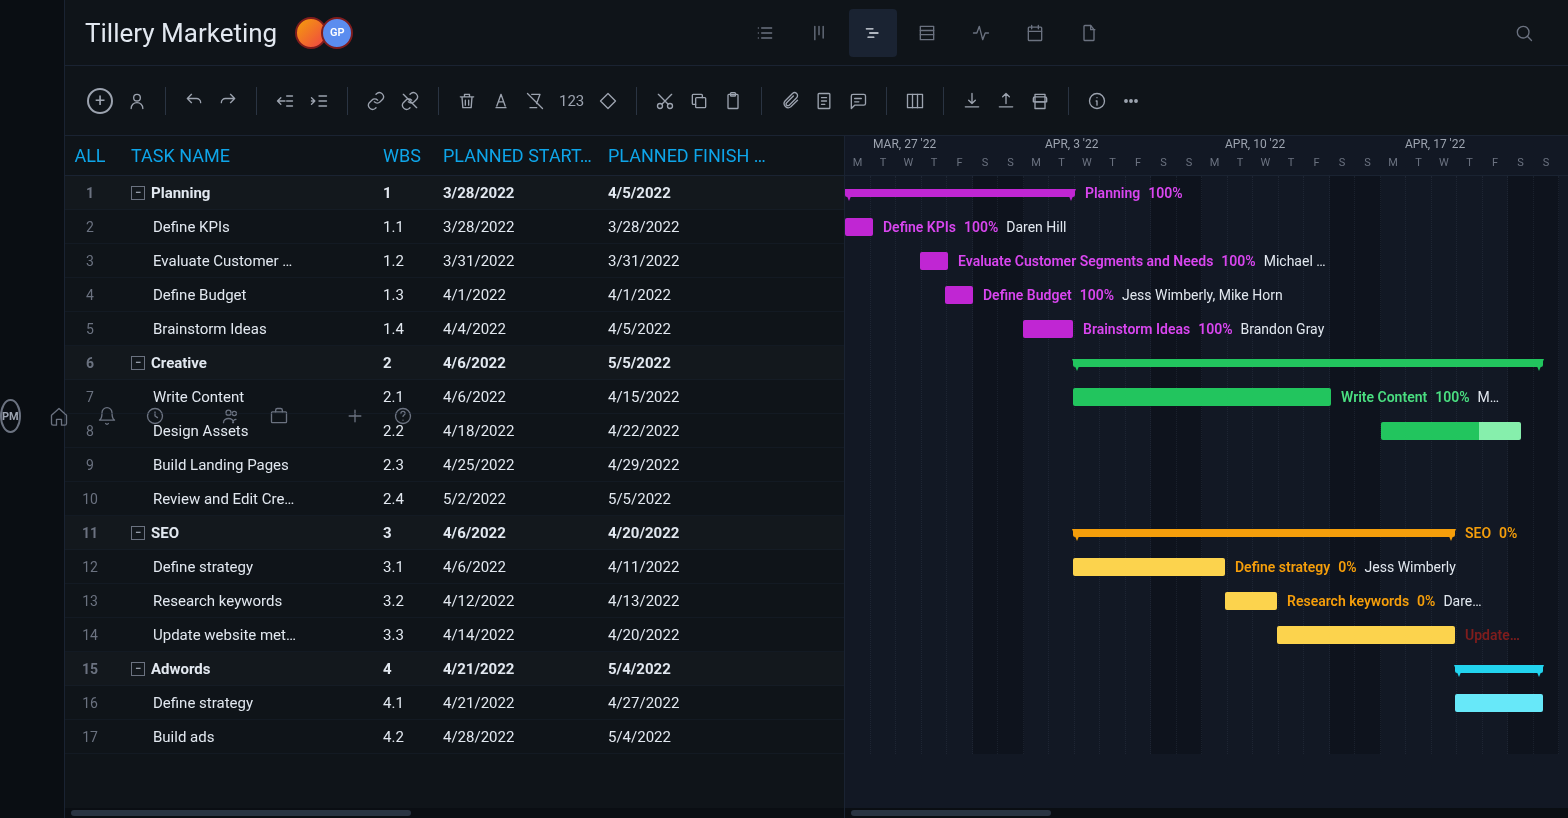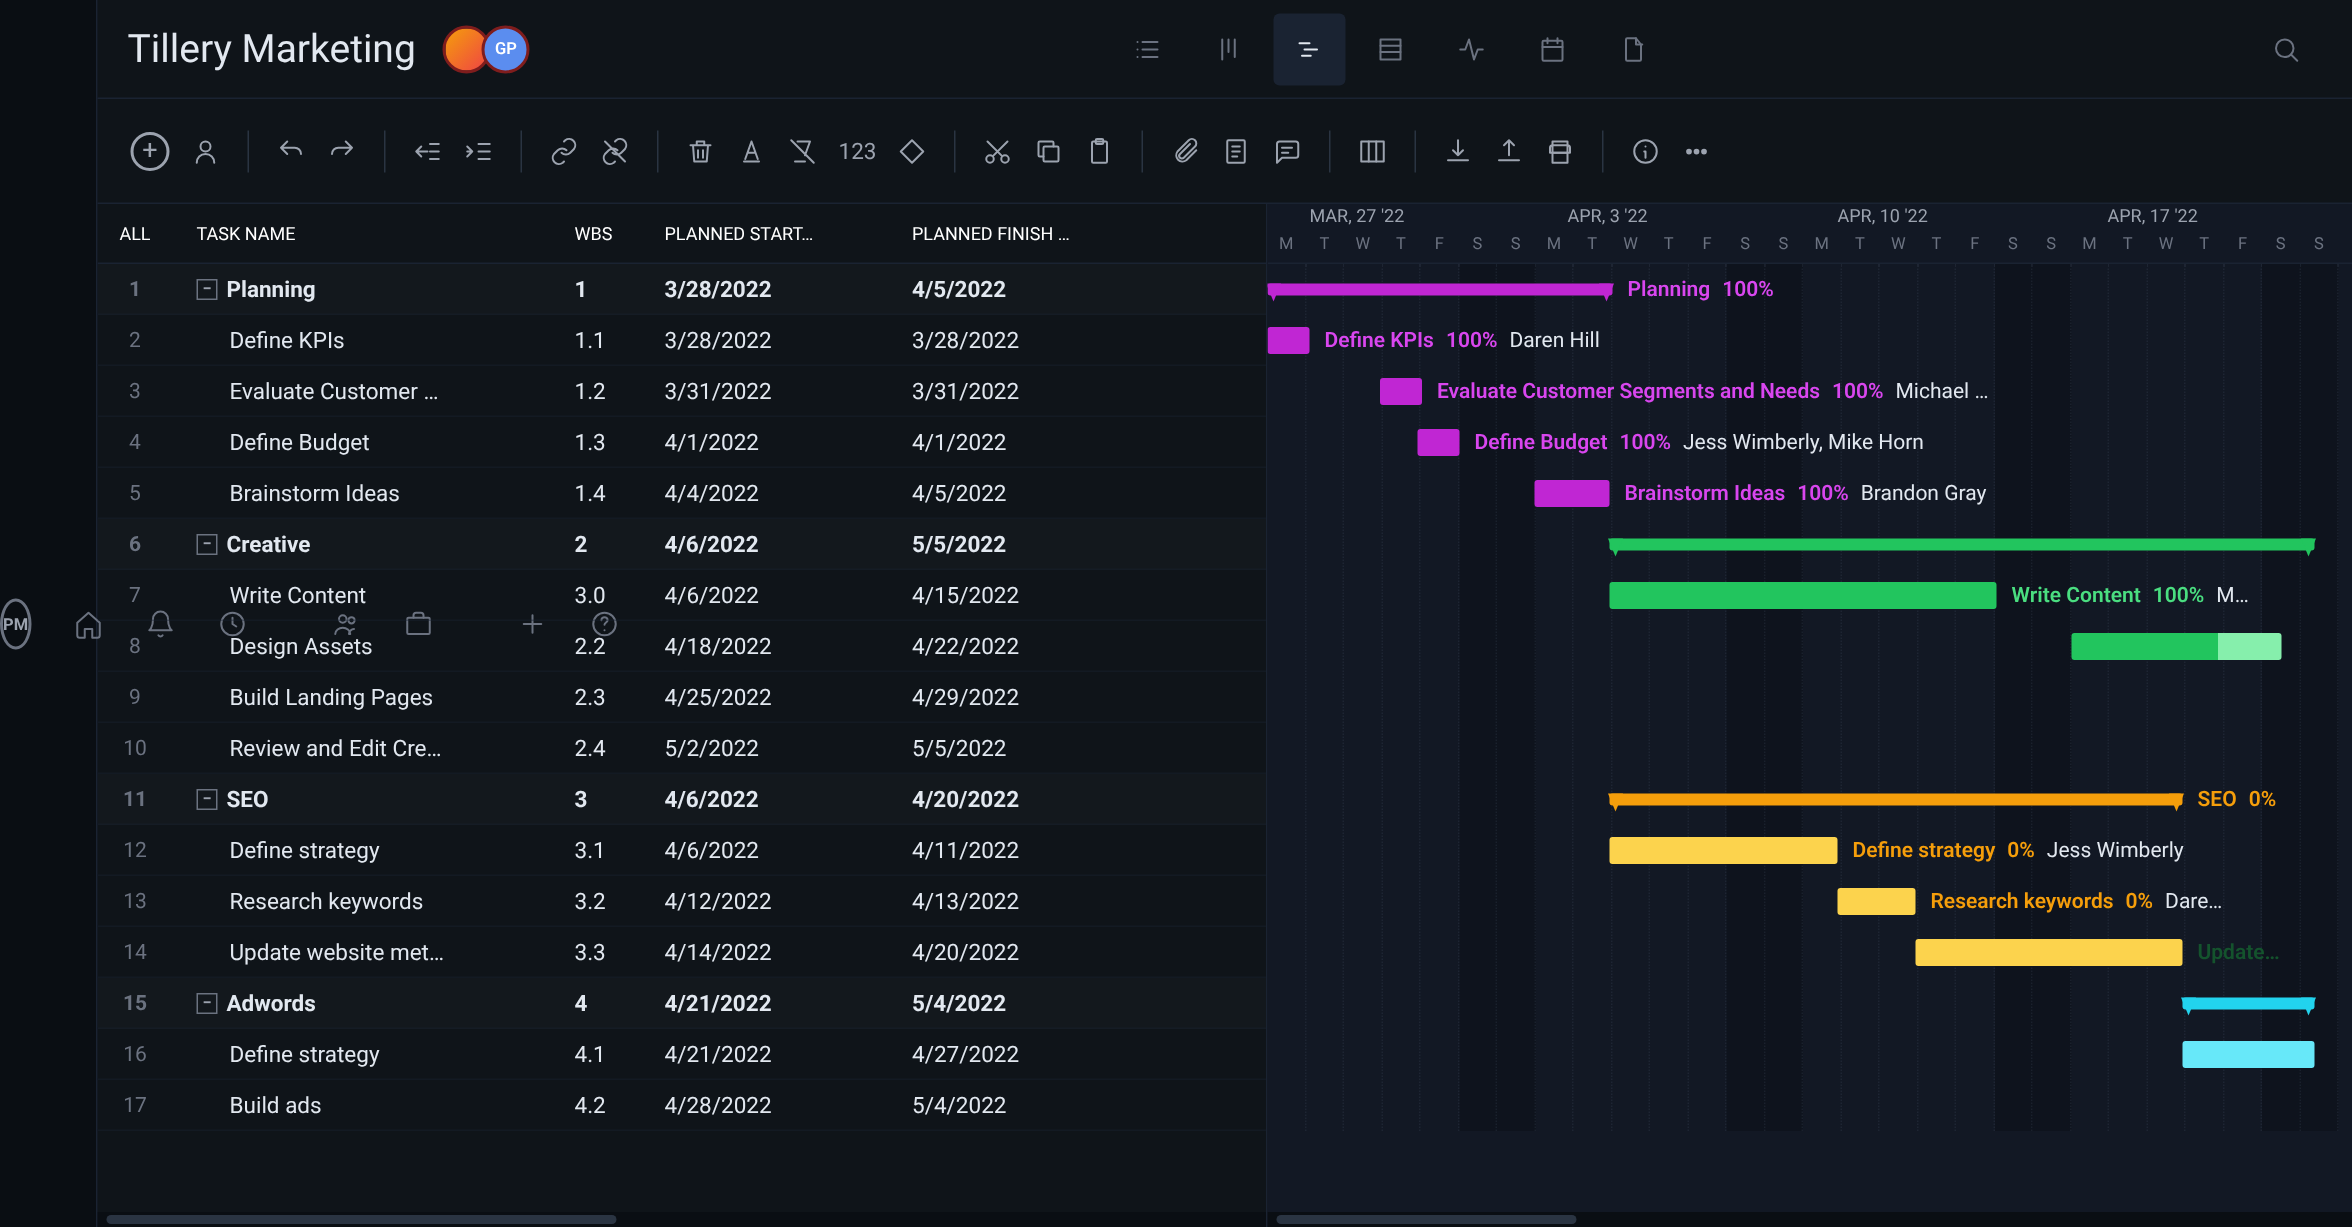--- a/index.html
+++ b/index.html
@@ -34,21 +34,21 @@
 .tool-sep { width:1px; height:28px; background:#2a3442; margin:0 4px; }
 .tool { color:#9ca3af; cursor:pointer; display:flex; align-items:center; justify-content:center; }
 .tool.add-circle { width:26px; height:26px; border:2px solid #9ca3af; border-radius:50%; font-size:18px; line-height:1; }
 .tool-text { font-size:15px; }
 
 
 .content { flex:1; display:flex; overflow:hidden; }
 
 
 .table { width:780px; display:flex; flex-direction:column; border-right:1px solid #1a2332; position:relative; }
-.table-head { display:flex; height:40px; border-bottom:1px solid #1a2332; font-size:12px; color:#ffffff; align-items:center; }
+.table-head { display:flex; height:40px; border-bottom:1px solid #1a2332; font-size:18px; color:#0ea5e9; align-items:center; }
 .col-num { width:50px; text-align:center; }
 .col-bar { width:8px; }
 .col-name { width:260px; padding-left:8px; }
 .col-wbs { width:60px; }
 .col-start { width:165px; }
 .col-finish { width:165px; }
 .table-body { flex:1; overflow-y:auto; }
 .row { display:flex; height:34px; align-items:center; font-size:15px; border-bottom:1px solid rgba(26,35,50,0.4); }
 .row.group { font-weight:700; background:rgba(255,255,255,0.02); }
 .row .col-num { color:#6b7280; font-size:14px; }
@@ -421,21 +421,21 @@
     <div class="col-wbs">2</div>
     <div class="col-start">4/6/2022</div>
     <div class="col-finish">5/5/2022</div>
             </div>
             <div class="row">
     <div class="col-num">7</div>
     <div class="col-bar">
                 <div class="color-bar" style="background:#22c55e"></div>
               </div>
     <div class="col-name task-cell"><span class="indent"></span>Write Content</div>
-    <div class="col-wbs">3.0</div>
+    <div class="col-wbs">2.1</div>
     <div class="col-start">4/6/2022</div>
     <div class="col-finish">4/15/2022</div>
             </div>
             <div class="row">
     <div class="col-num">8</div>
     <div class="col-bar">
                 <div class="color-bar" style="background:#22c55e"></div>
               </div>
     <div class="col-name task-cell"><span class="indent"></span>Design Assets</div>
     <div class="col-wbs">2.2</div>
@@ -688,21 +688,21 @@
               <div class="bar" style="left: 380px; width: 52px; background: rgb(252, 211, 77); --c: #fcd34d;">
                 <div class="bar-label" style="color: rgb(245, 158, 11);">
                   <span>Research keywords</span>
                   <span>0%</span>
                   <span class="assignee">Dare…</span>
                 </div>
               </div>
             </div>
             <div class="gantt-row">
               <div class="bar" style="left: 432px; width: 178px; background: rgb(252, 211, 77); --c: #fcd34d;">
-                <div class="bar-label" style="color: #14532d;">
+                <div class="bar-label" style="color: #7f1d1d;">
                   <span>Update…</span>
                 </div>
               </div>
             </div>
             <div class="gantt-row">
               <div class="bar summary" style="left: 610px; width: 88px; background: rgb(34, 211, 238); --c: #22d3ee;"></div>
             </div>
             <div class="gantt-row">
               <div class="bar" style="left: 610px; width: 88px; background: rgb(103, 232, 249); --c: #67e8f9;"></div>
             </div>

